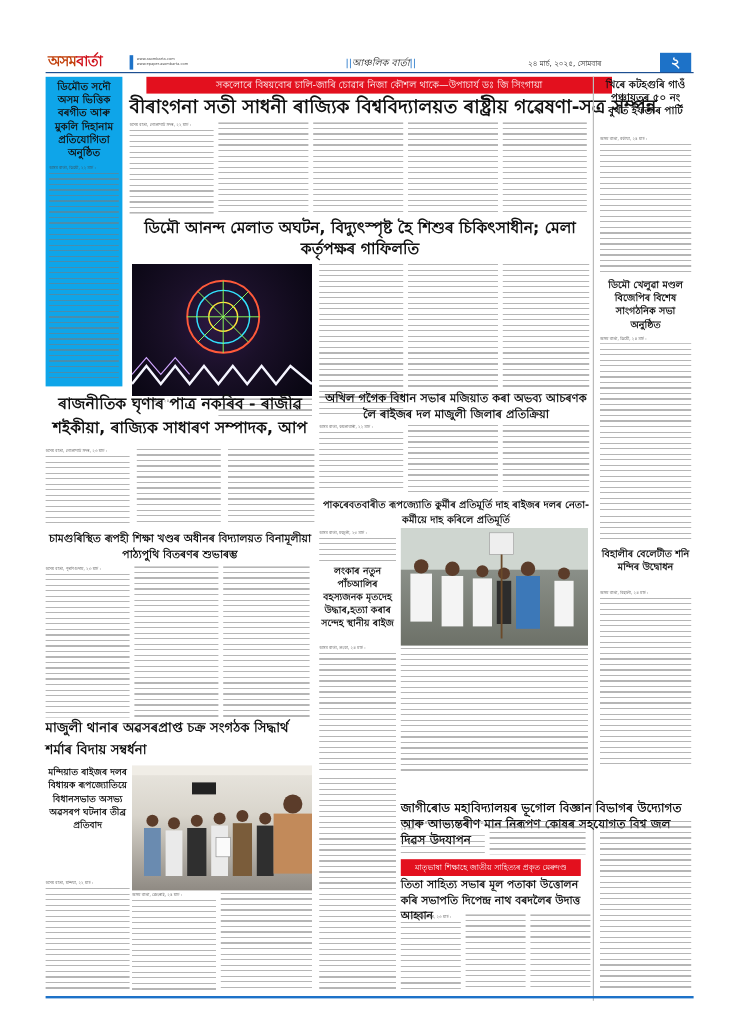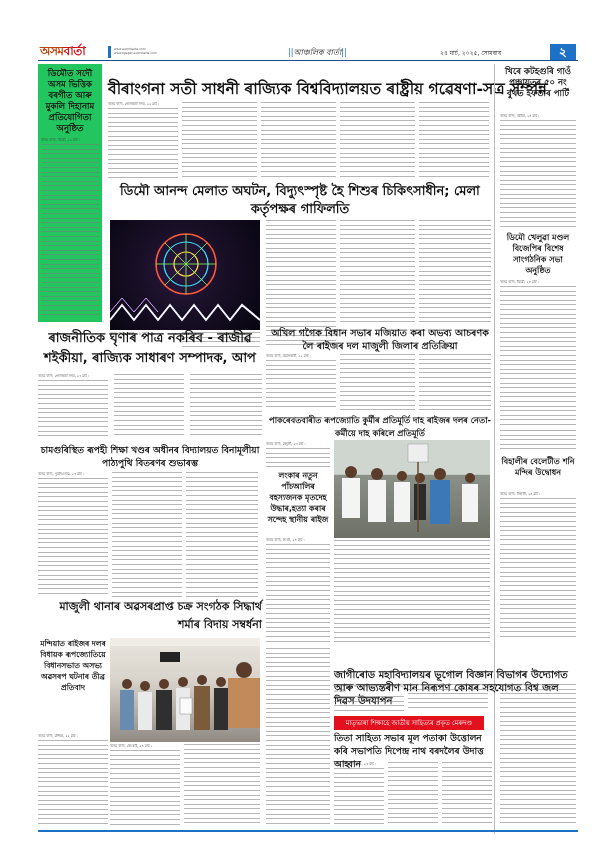--- a/index.html
+++ b/index.html
@@ -16,21 +16,21 @@
   .section-name{left:250px;top:2px;font-size:8px;color:#222;font-style:italic;}
   .section-name .bar{color:#1d72c8;}
   .date{left:402px;top:4px;font-size:6px;color:#222;}
   .page-no{left:512px;top:0;width:26px;height:16px;background:#1d72c8;color:#fff;font-size:12px;font-weight:bold;text-align:center;line-height:16px;}
   
   .body-text{font-size:3.4px;line-height:5.4px;color:#444;text-align:justify;overflow:hidden;}
   .body-text::before{content:"";}
   .col-lines{background:repeating-linear-gradient(to bottom,#7a7a7a 0,#7a7a7a 1px,transparent 1px,transparent 4.6px);opacity:0.55;}
   .head-big{font-family:"DejaVu Sans",sans-serif;font-weight:bold;color:#111;}
   .red-banner{background:#e3101e;color:#fff;font-size:8px;text-align:center;line-height:14px;}
-  .beige{background:#22c55e;}
+  .beige{background:#0ea5e9;}
   .photo-lights{background:radial-gradient(circle at 48% 45%,#2d1844 0,#1a1028 40%,#070510 100%);overflow:hidden;}
   .photo-people{background:linear-gradient(#cfd6d0 0,#cfd6d0 35%,#8a8f88 36%,#6d7168 100%);overflow:hidden;}
   .photo-room{background:linear-gradient(#e9e6df 0,#d8d4cb 40%,#8f8a83 100%);overflow:hidden;}
   .rule-v{width:0.5px;background:#bbb;}
   .rule-h{height:1.5px;background:#1d72c8;}
   .headline{text-align:center;font-weight:bold;color:#111;}
 </style>
 </head>
 <body>
 
@@ -51,20 +51,21 @@
     <div class="abs date">২৪ মাৰ্চ, ২০২৫, সোমবাৰ</div>
     <div class="abs page-no">২</div>
   </div>
 
   <div class="abs beige" style="left:0;top:20px;width:64px;height:258px;">
     <div class="headline" style="font-size:8.5px;line-height:11px;padding:4px 2px;">ডিমৌত সদৌ অসম ভিত্তিক বৰগীত আৰু মুকলি দিহানাম প্ৰতিযোগিতা অনুষ্ঠিত</div>
     <div class="abs body-text" style="left:3px;top:74px;width:58px;font-size:3.4px;">অসম বাৰ্তা, ডিমৌ, ২২ মাৰ্চ :</div>
     <div class="abs col-lines" style="left:3px;top:80px;width:58px;height:175px;"></div>
   </div>
 
+  <div class="abs red-banner" style="left:84px;top:20px;width:388px;height:14px;">সকলোৰে বিষয়বোৰ চালি-জাৰি চোৱাৰ নিজা কৌশল থাকে—উপাচাৰ্য ডঃ জি সিংগায়া</div>
 
   <div class="abs head-big" style="left:70px;top:34px;width:466px;font-size:15.5px;line-height:22px;white-space:nowrap;">বীৰাংগনা সতী সাধনী ৰাজ্যিক বিশ্ববিদ্যালয়ত ৰাষ্ট্ৰীয় গৱেষণা-সত্ৰ সম্পন্ন</div>
   <div class="abs body-text" style="left:70px;top:58px;width:70px;">অসম বাৰ্তা, গোলাঘাট সদৰ, ২২ মাৰ্চ :</div>
   <div class="abs col-lines" style="left:70px;top:64px;width:70px;height:70px;"></div>
   <div class="abs col-lines" style="left:144px;top:58px;width:75px;height:76px;"></div>
   <div class="abs col-lines" style="left:223px;top:58px;width:75px;height:76px;"></div>
   <div class="abs col-lines" style="left:302px;top:58px;width:75px;height:76px;"></div>
   <div class="abs col-lines" style="left:381px;top:58px;width:70px;height:76px;"></div>
 
   <div class="abs rule-v" style="left:456px;top:20px;height:770px;"></div>
@@ -150,21 +151,21 @@
   <div class="abs headline" style="left:0;top:400px;width:224px;font-size:9px;line-height:13px;">চামগুৰিস্থিত ৰূপহী শিক্ষা খণ্ডৰ অধীনৰ বিদ্যালয়ত বিনামূলীয়া পাঠ্যপুথি বিতৰণৰ শুভাৰম্ভ</div>
   <div class="abs body-text" style="left:0;top:428px;width:70px;">অসম বাৰ্তা, পুৰণিগুদাম, ২৩ মাৰ্চ :</div>
   <div class="abs col-lines" style="left:0;top:434px;width:70px;height:120px;"></div>
   <div class="abs col-lines" style="left:74px;top:428px;width:70px;height:126px;"></div>
   <div class="abs col-lines" style="left:148px;top:428px;width:72px;height:126px;"></div>
 
   <div class="abs headline" style="left:228px;top:426px;width:64px;font-size:7.8px;line-height:11px;">লংকাৰ নতুন পাঁচআলিৰ বহস্যজনক মৃতদেহ উদ্ধাৰ,হত্যা কৰাৰ সন্দেহ স্থানীয় ৰাইজ</div>
   <div class="abs body-text" style="left:228px;top:494px;width:64px;">অসম বাৰ্তা, লংকা, ২৪ মাৰ্চ :</div>
   <div class="abs col-lines" style="left:228px;top:500px;width:64px;height:100px;"></div>
 
-  <div class="abs head-big" style="left:0;top:554px;width:224px;text-align:right;font-size:11px;line-height:18px;">মাজুলী থানাৰ অৱসৰপ্ৰাপ্ত চক্ৰ সংগঠক সিদ্ধাৰ্থ শৰ্মাৰ বিদায় সম্বৰ্ধনা</div>
+  <div class="abs head-big" style="left:0;top:554px;width:224px;text-align:left;font-size:11px;line-height:18px;">মাজুলী থানাৰ অৱসৰপ্ৰাপ্ত চক্ৰ সংগঠক সিদ্ধাৰ্থ শৰ্মাৰ বিদায় সম্বৰ্ধনা</div>
   <div class="abs photo-room" style="left:72px;top:594px;width:150px;height:104px;">
     <svg width="150" height="104" viewBox="0 0 150 104">
       <rect x="50" y="14" width="20" height="10" fill="#222"></rect>
       <rect x="0" y="0" width="150" height="8" fill="#f0ede6"></rect>
       <g fill="#6a8bb0">
           <rect x="10" y="52" width="14" height="40"></rect>
         </g>
       <g fill="#eaeaea">
           <rect x="28" y="54" width="14" height="38"></rect>
           <rect x="66" y="50" width="14" height="42"></rect>

